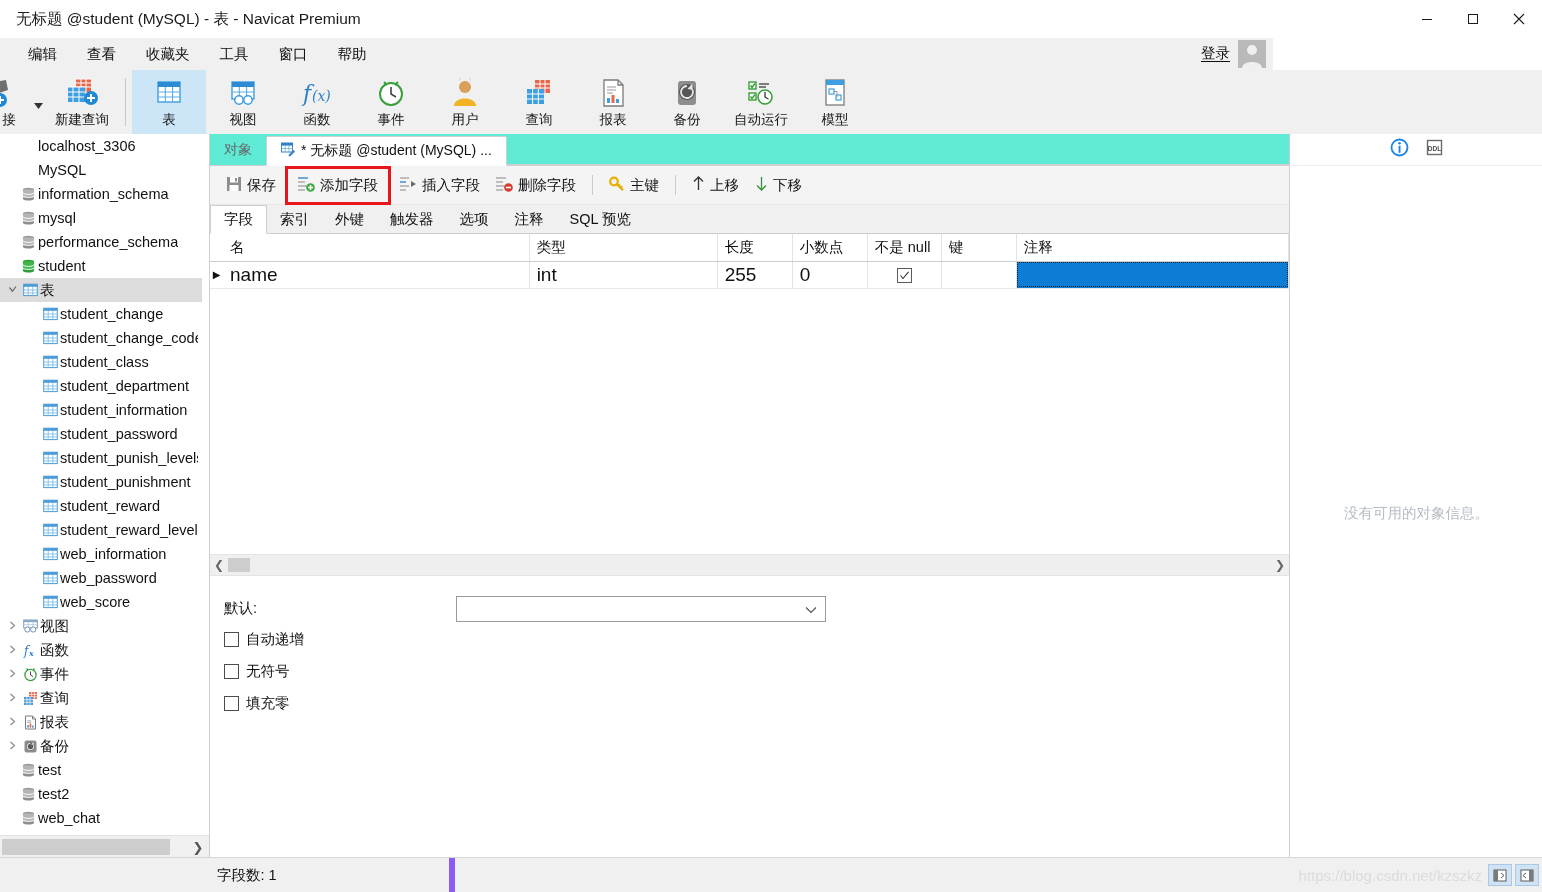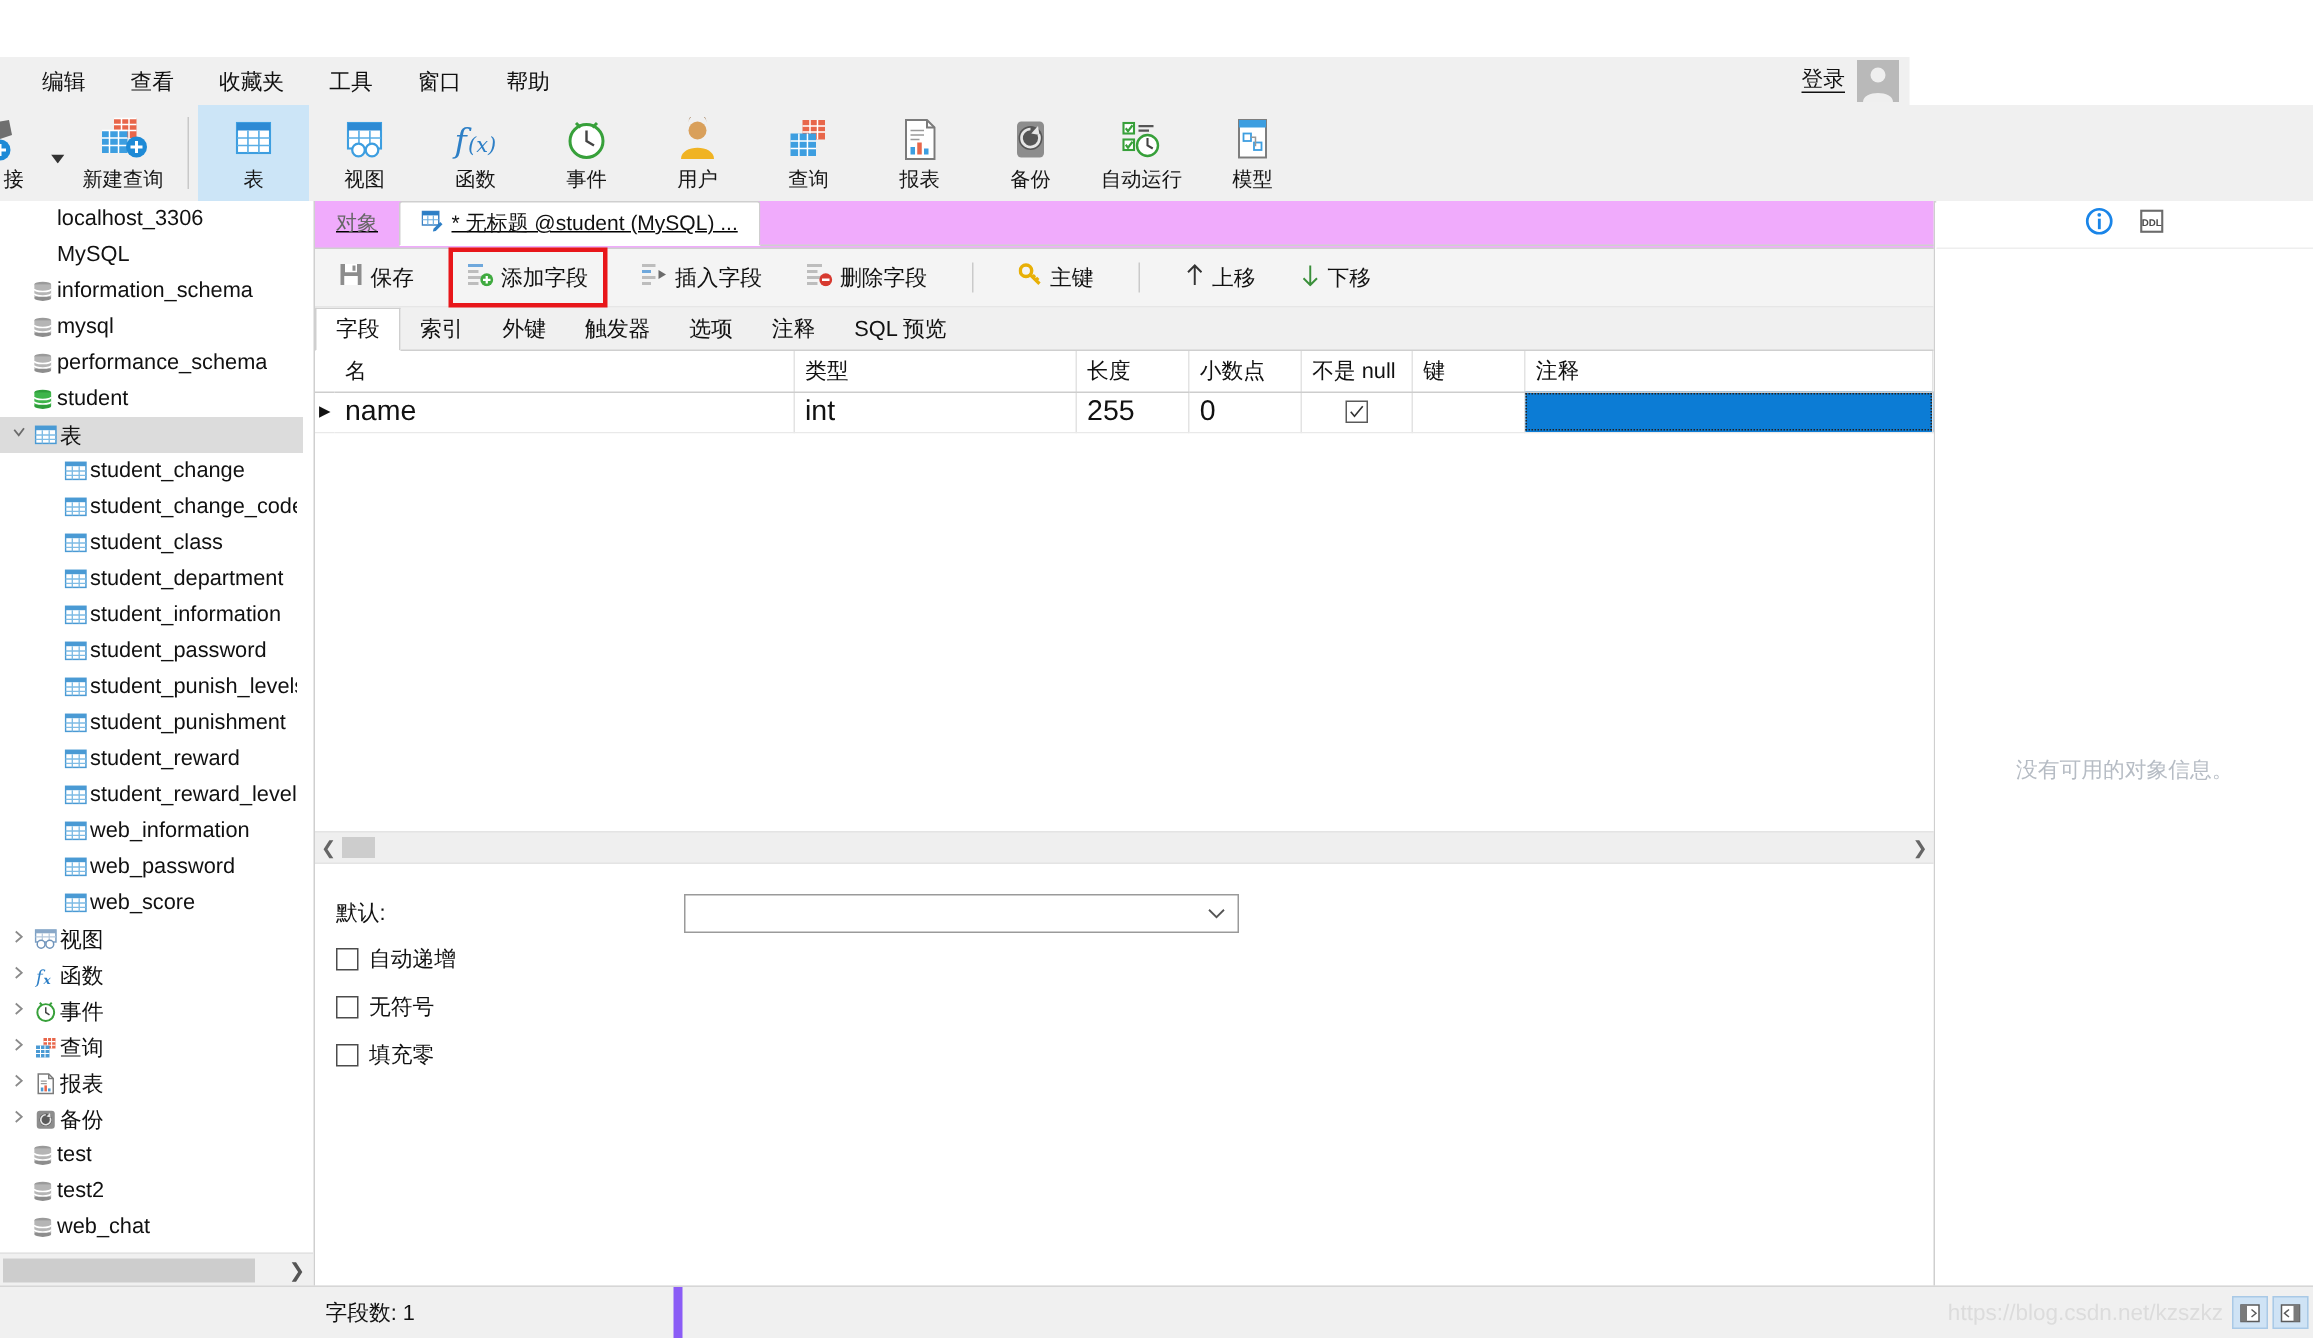--- a/index.html
+++ b/index.html
@@ -116,39 +116,39 @@
   .sb-hscroll .thumb { height: 16px; background: #cdcdcd; margin-left: 2px; }
   .sb-hscroll .arr { margin-left: auto; width: 22px; text-align:center; color:#555; font-size: 13px;}
 
   
   .center {
     position: absolute; left: 210px; top: 134px; width: 1080px; height: 724px;
     background: #ffffff; box-sizing: border-box;
     border-right: 1px solid #cfcfcf;
   }
   .tabstrip {
-    position: relative; height: 31px; background: #f0abfc;
+    position: relative; height: 31px; background: #5eead4;
     border-bottom: 1px solid #cfcfcf;
-    display: flex;  text-decoration: underline;
+    display: flex; align-items: flex-end;
   }
   .tab {
     height: 30px; display: flex; align-items: center; gap: 5px;
     padding: 0 14px; font-size: 14px; color: #666;
     box-sizing: border-box; cursor: default; white-space: nowrap;
   }
   .tab.active {
     background: #ffffff; color: #111;
     border: 1px solid #cfcfcf; border-bottom: 1px solid #ffffff;
     margin-bottom: -1px; border-radius: 2px 2px 0 0;
   }
   .tab-rest { flex: 1; border-bottom: 1px solid #cfcfcf; height: 30px; box-sizing:border-box;}
 
   .acttoolbar {
     position: relative; height: 38px; background: #f4f4f4;
-    display: flex; align-items: center; padding-left: 8px; gap: 14px;
+    display: flex; align-items: center; padding-left: 8px; gap: 0;
     border-bottom: 1px solid #e6e6e6;
   }
   .act {
     display: flex; align-items: center; gap: 5px;
     padding: 4px 8px; font-size: 14.5px; color: #111; white-space: nowrap;
     cursor: default; position: relative;
   }
   .act.highlighted {
     outline: 3px solid #e8161a; outline-offset: 0px;
     padding: 7px 10px; margin: 0 4px;
@@ -259,20 +259,40 @@
   .statusbar-left-gap { width: 205px; height: 100%; }
 
   
   svg { shape-rendering: geometricPrecision; }
 </style>
 </head>
 <body>
 
 <div id="app">
 
+  <div class="titlebar">
+    <div class="title">无标题 @student (MySQL) - 表 - Navicat Premium</div>
+    <div class="wincontrols">
+      <div class="winbtn">
+        <svg width="12" height="12" viewBox="0 0 12 12">
+            <rect x="1" y="6" width="10" height="1" fill="currentColor"></rect>
+          </svg>
+      </div>
+      <div class="winbtn">
+        <svg width="12" height="12" viewBox="0 0 12 12">
+            <rect x="1.5" y="1.5" width="9" height="9" fill="none" stroke="currentColor" stroke-width="1"></rect>
+          </svg>
+      </div>
+      <div class="winbtn close">
+        <svg width="12" height="12" viewBox="0 0 12 12">
+            <path d="M1 1 L11 11 M11 1 L1 11" stroke="currentColor" stroke-width="1.1" fill="none"></path>
+          </svg>
+      </div>
+    </div>
+  </div>
 
   <div class="menubar">
     <div class="menuitem">编辑</div>
     <div class="menuitem">查看</div>
     <div class="menuitem">收藏夹</div>
     <div class="menuitem">工具</div>
     <div class="menuitem">窗口</div>
     <div class="menuitem">帮助</div>
     <div class="login-area">
       <a class="login-link" href="#">登录</a>

